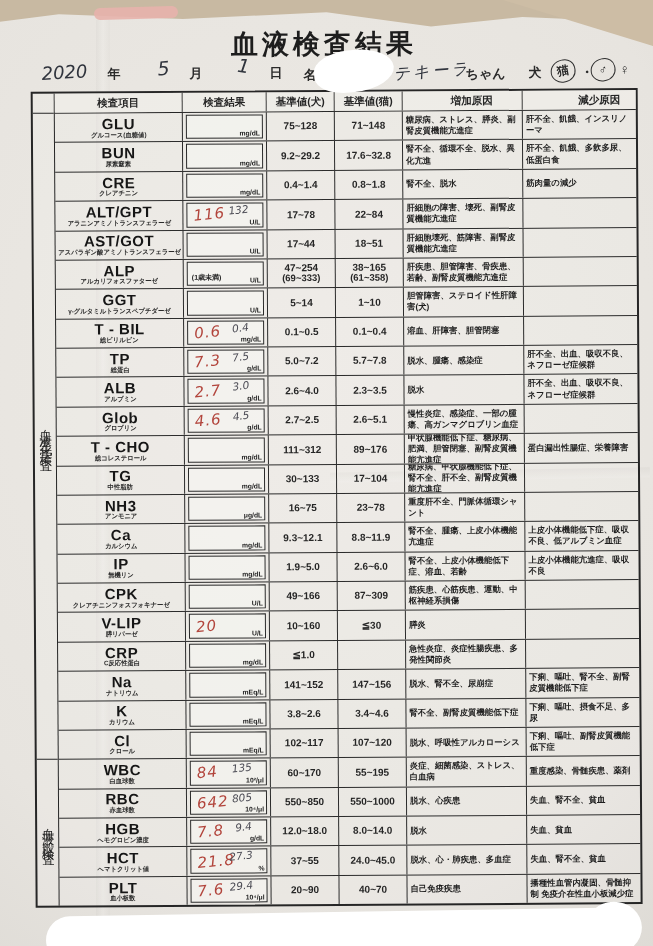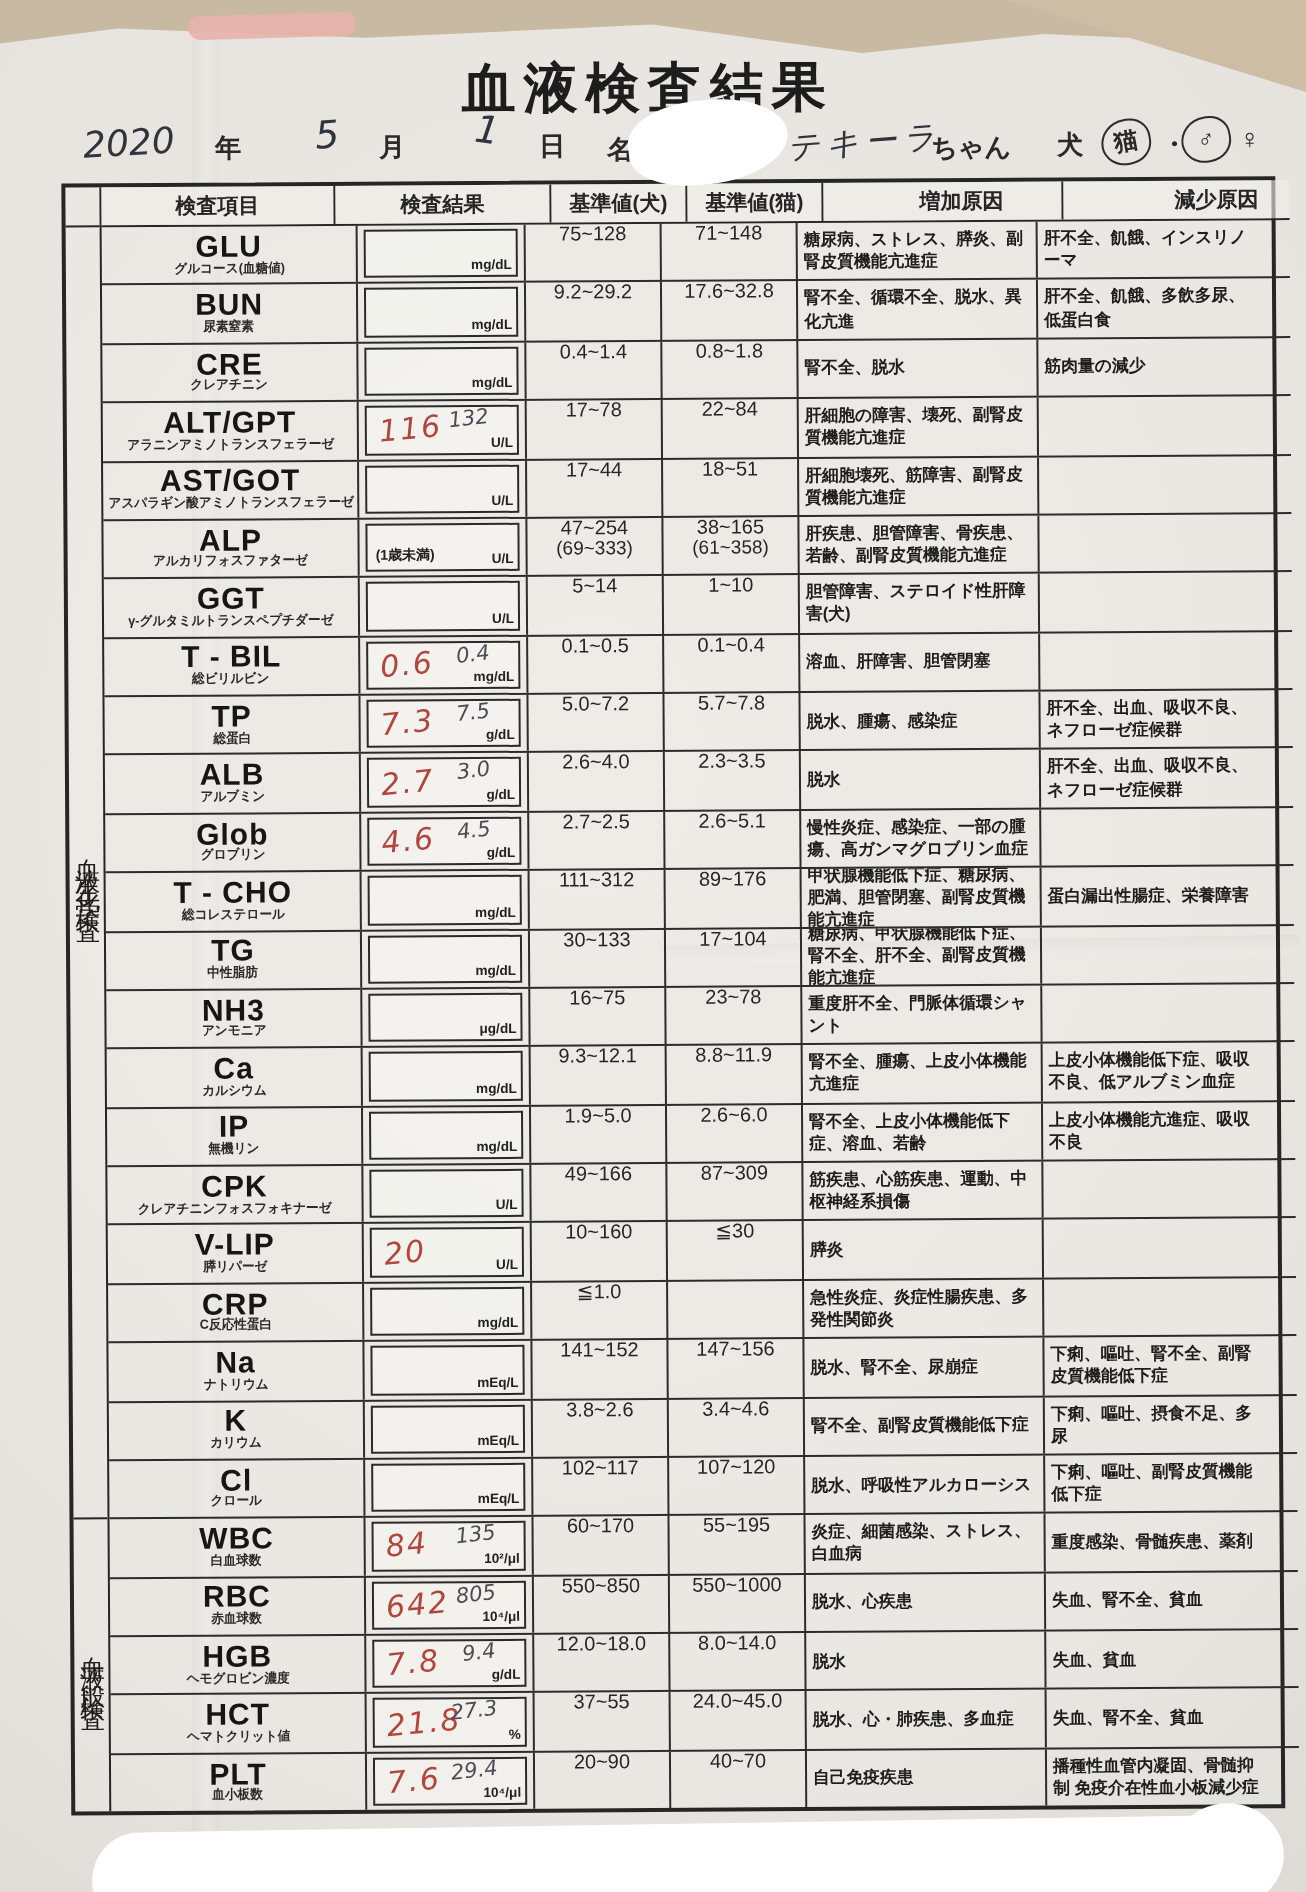--- a/index.html
+++ b/index.html
@@ -59,25 +59,25 @@
   .thead { display:flex; height:20px; border-bottom:1.8px solid #262626; font-weight:bold; font-size:10.5px; }
   .thead > div { display:flex; align-items:center; justify-content:center; border-right:1.4px solid #262626;
     background:rgba(240,238,233,0.6); }
   .thead > div:last-child { border-right:none;padding-left:40px; }
   .rows { flex:1; display:flex; flex-direction:column; }
   .row { flex:1; display:flex; border-bottom:1.4px solid #2c2c2c; min-height:0; }
   .row:last-child { border-bottom:none; }
   .cell { border-right:1.4px solid #2c2c2c; overflow:hidden; }
   .c-item { width:128px; display:flex; flex-direction:column; align-items:center; justify-content:center; line-height:1.05; }
   .c-result { width:84px; position:relative; }
-  .c-dog, .c-cat { width:68px; display:flex; flex-direction:column; align-items:center; justify-content:flex-start;
-    font-size:10px; font-weight:normal; line-height:1.15; }
+  .c-dog, .c-cat { width:68px; display:flex; flex-direction:column; align-items:center; justify-content:center;
+    font-size:10px; font-weight:bold; line-height:1.15; }
   .c-inc { width:120px; }
   .c-dec { width:113px; border-right:none; }
-  .h-item { width:117px; } .h-result { width:108px; } .h-dog { width:68px; } .h-cat { width:68px; }
+  .h-item { width:128px; } .h-result { width:84px; } .h-dog { width:68px; } .h-cat { width:68px; }
   .h-inc { width:120px;padding-left:19px; } .h-dec { width:113px; }
 
   .abbr { font-size:15px; font-weight:bold; color:#161616; letter-spacing:0.5px; white-space:nowrap; }
   .kana { font-size:6.6px; font-weight:bold; color:#2b2b2b; white-space:nowrap; transform:scaleX(0.96); }
 
   .result-box { position:absolute; inset:2px 3px; border:1.7px solid #2a2a2a; background:rgba(248,247,244,0.55); }
   .hw-red { position:absolute; left:6px; top:50%; transform:translateY(-52%) rotate(-5deg);
     font-family:"DejaVu Sans",sans-serif; font-style:italic; font-size:15px; color:#b2453c; letter-spacing:1px; }
   .hw-dark { position:absolute; right:14px; top:0px; transform:rotate(-6deg);
     font-family:"DejaVu Sans",sans-serif; font-style:italic; font-size:10.5px; color:#4c4c55; }

